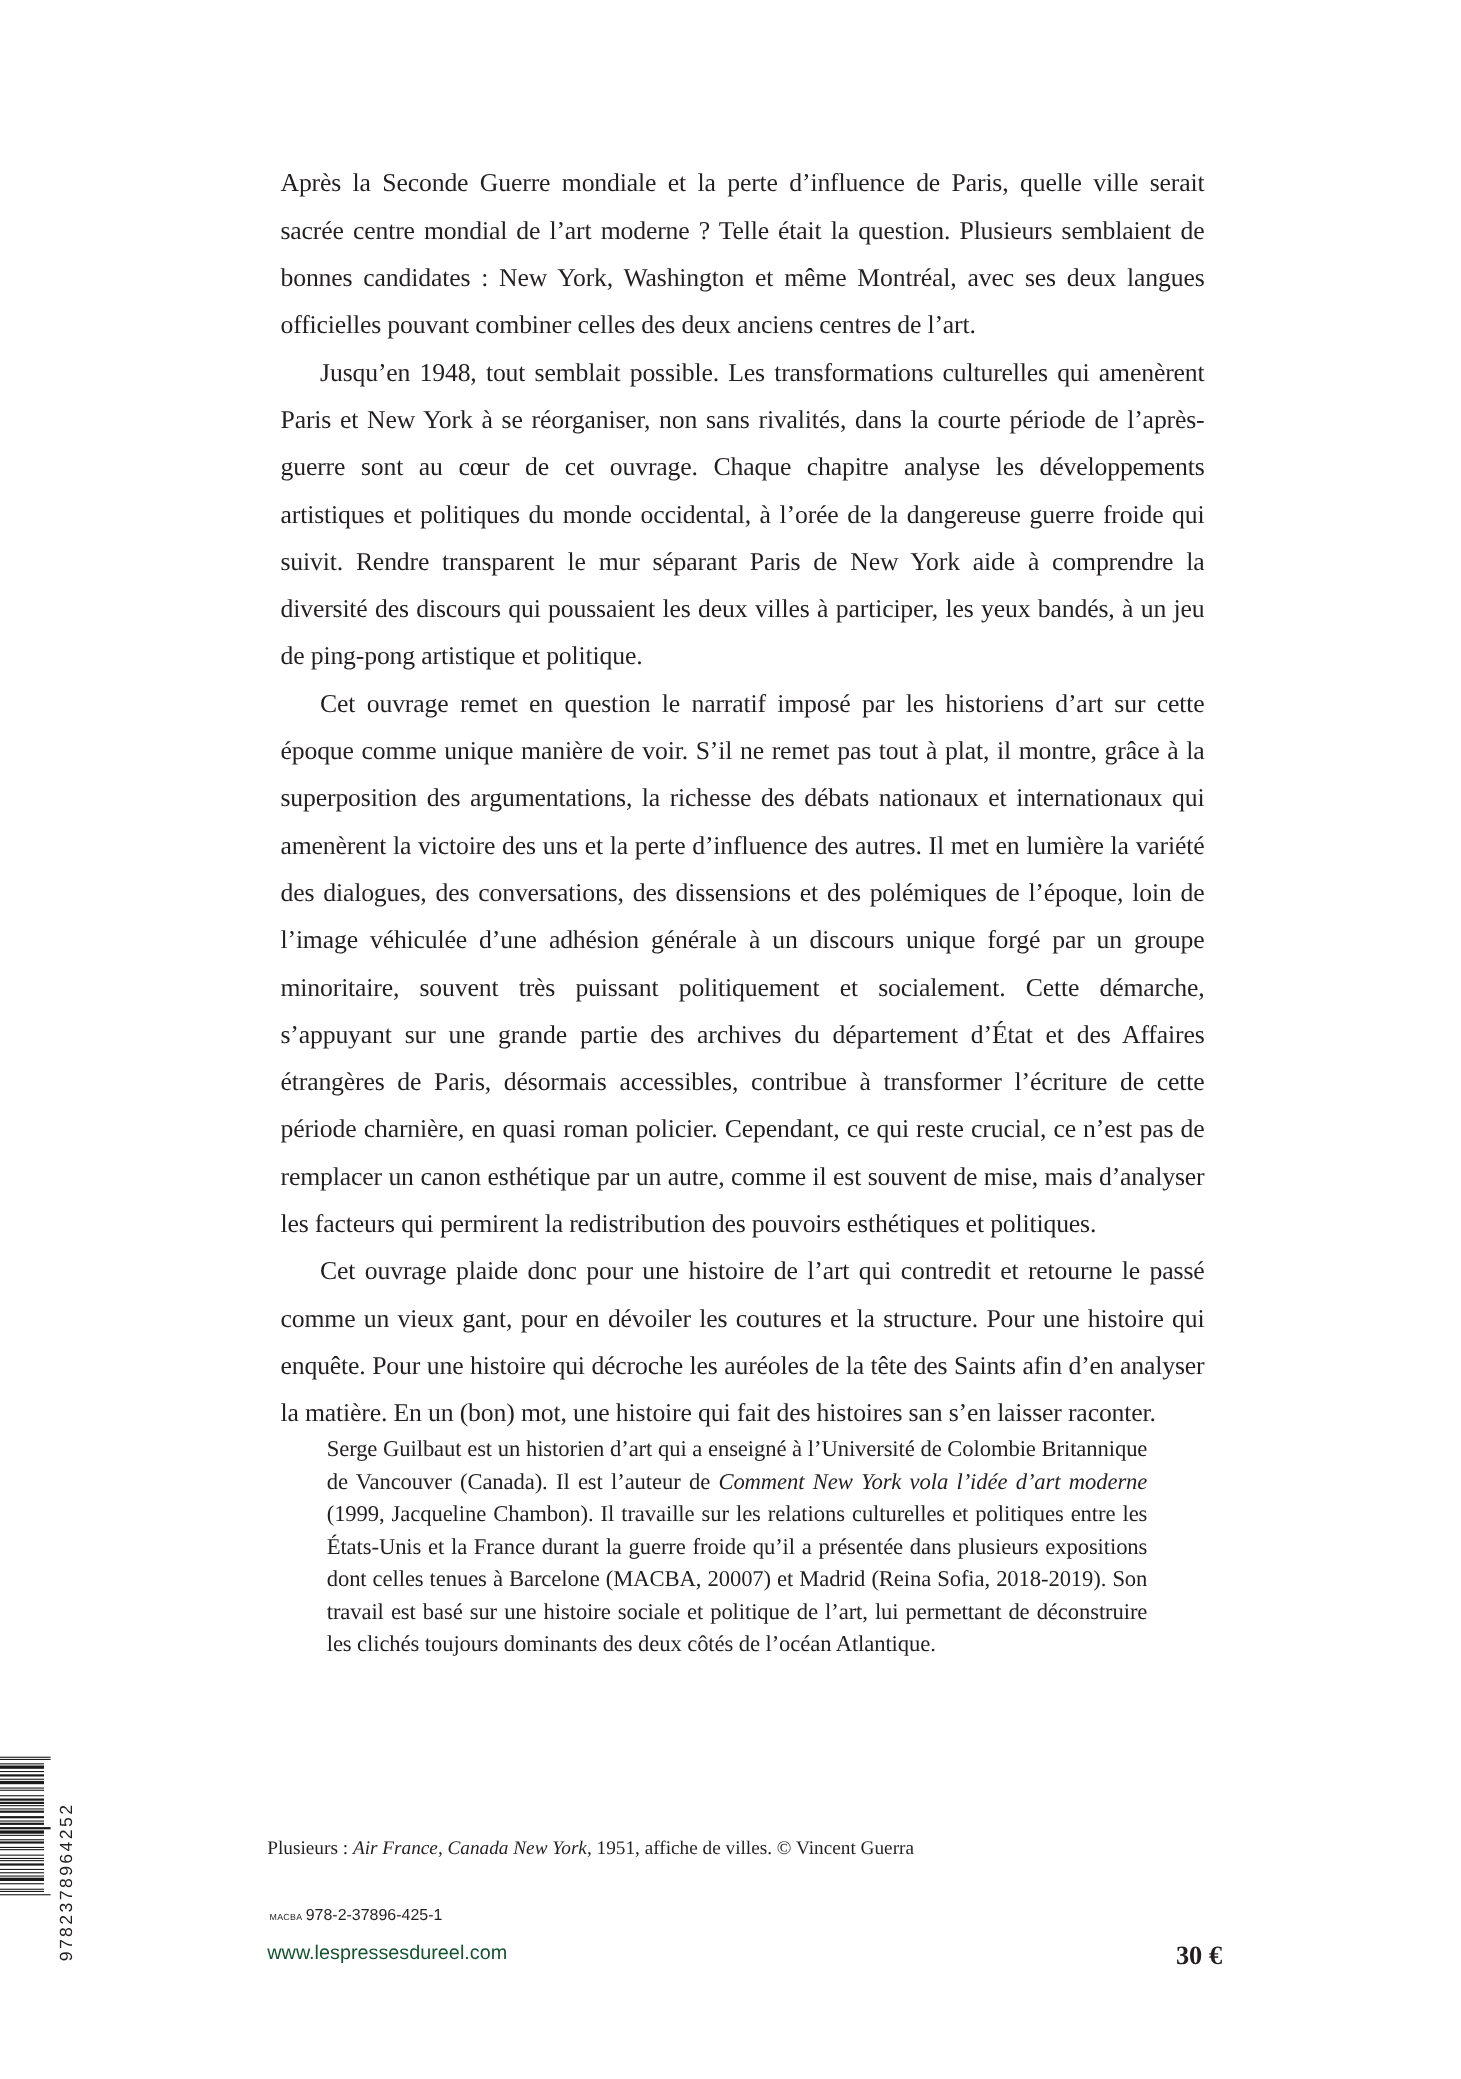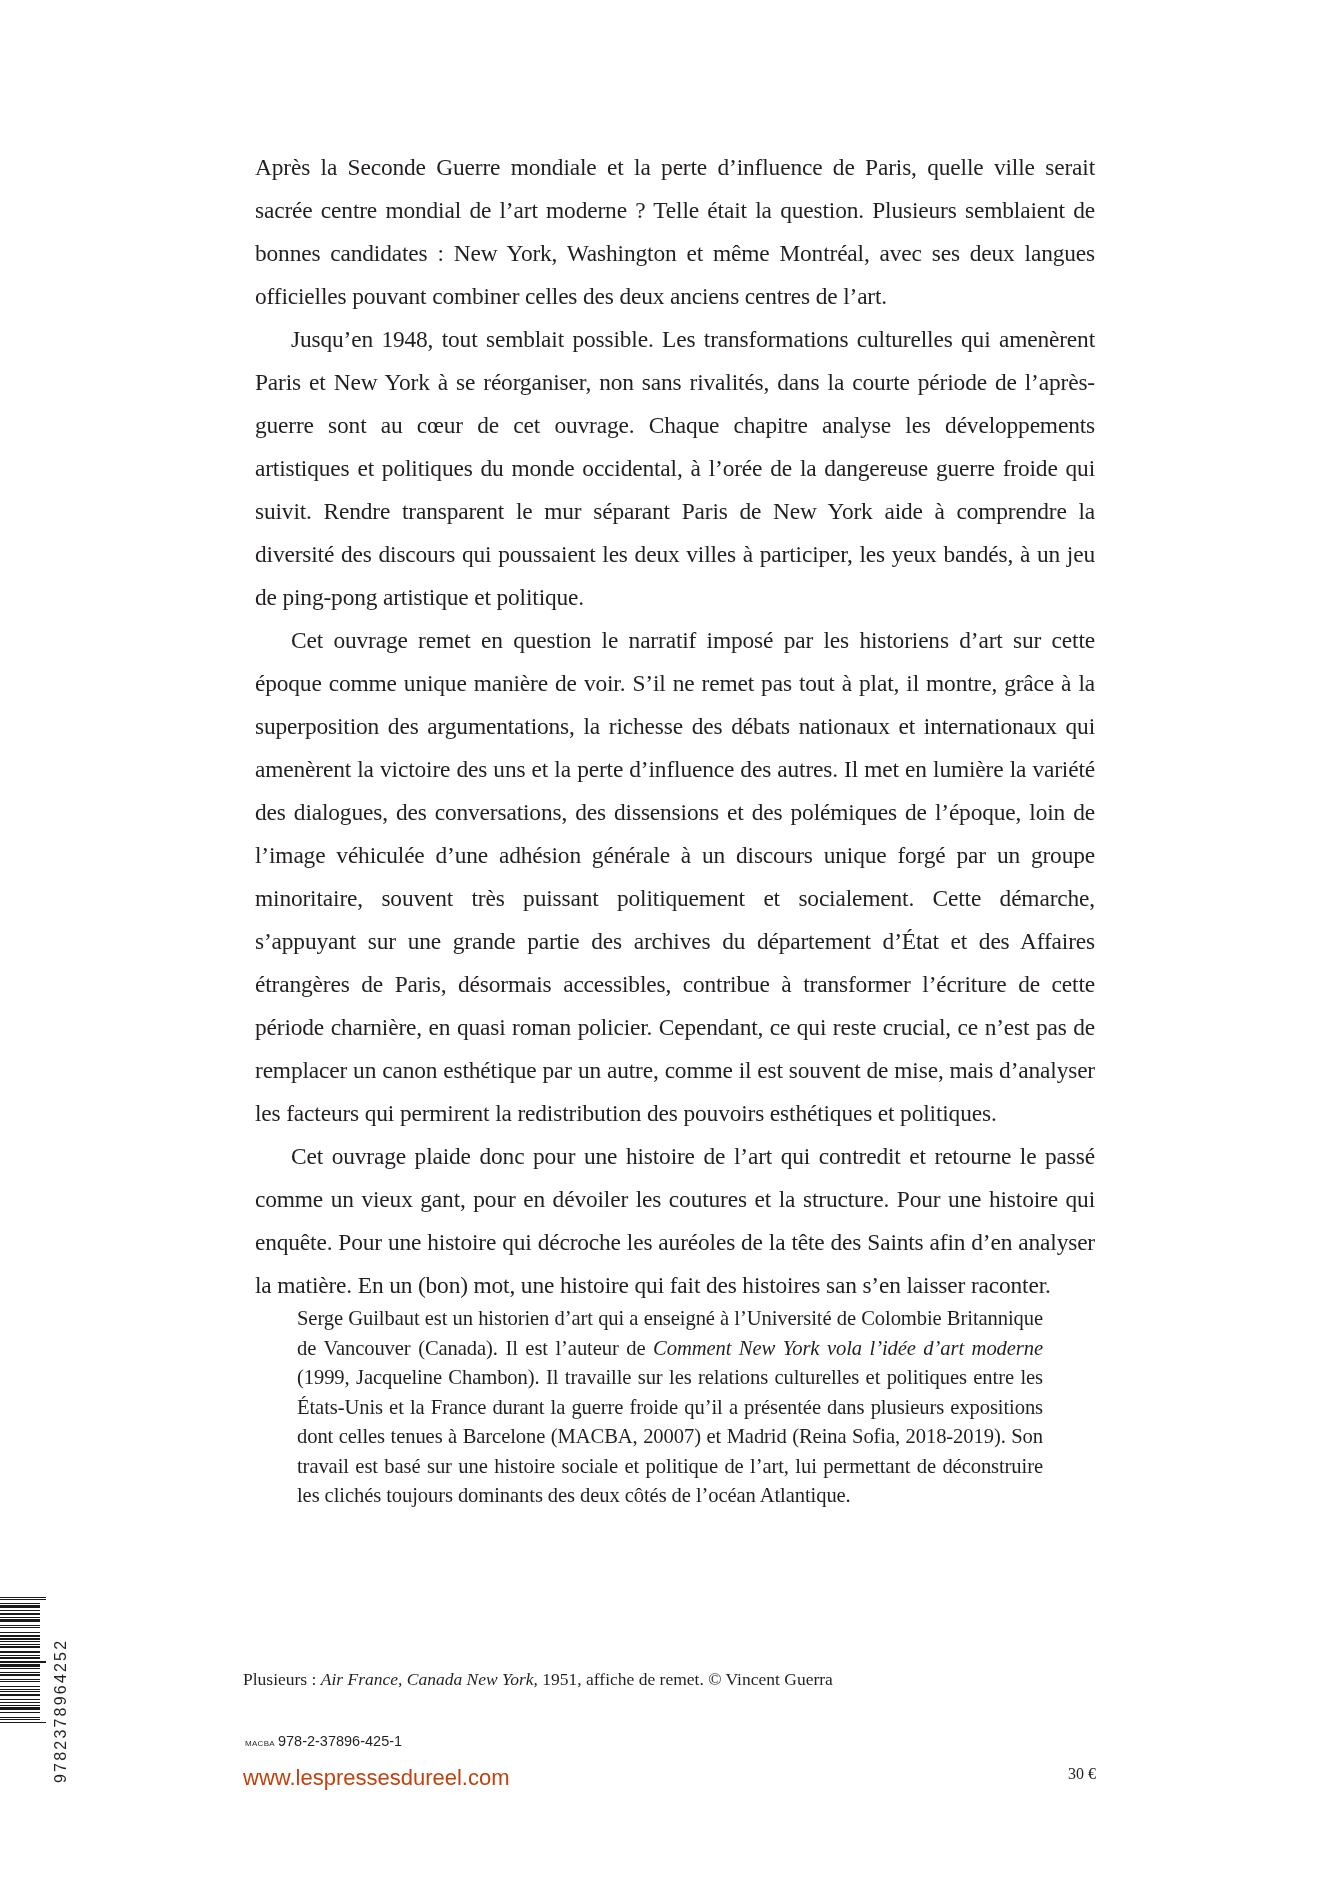--- a/index.html
+++ b/index.html
@@ -27,24 +27,24 @@
     position: absolute; left: 243px; top: 1669px; font-size: 17.5px; white-space: nowrap;
   }
   #cover-credit em { font-style: italic; }
 
   #isbn {
     position: absolute; left: 245px; top: 1733px; font-size: 14.5px; white-space: nowrap;
   }
   #isbn .isbn-label { font-size: 8px; letter-spacing: 0.3px; margin-right: 3px; }
 
   #website {
-    position: absolute; left: 243px; top: 1765px; font-size: 22px; color: #c2410c; white-space: nowrap;
+    position: absolute; left: 243px; top: 1765px; font-size: 18px; color: #14532d; white-space: nowrap;
   }
   #price {
-    position: absolute; right: 232px; top: 1765px; font-size: 16px; white-space: nowrap;
+    position: absolute; right: 217px; top: 1765px; font-size: 24px; white-space: nowrap; font-weight: bold;
   }
 
   #barcode {
     position: absolute; left: 0; top: 1597px; width: 62px; height: 185px;
   }
   #barcode-bars { position: absolute; left: 0; top: 0; width: 40px; height: 172px; }
   #barcode-bars div { position: absolute; left: 0; width: 40px; background: #1a1a1a; }
   #barcode-bars div.long { width: 46px; }
   #barcode-digits {
     position: absolute; left: 52px; top: 186px;
@@ -103,19 +103,19 @@
       <div style="top: 108.1px; height: 1.15px;"></div>
       <div style="top: 110.4px; height: 2.3px;"></div>
       <div style="top: 115px; height: 1.15px;"></div>
       <div style="top: 119.6px; height: 1.15px;"></div>
       <div style="top: 121.9px; height: 1.15px;"></div>
       <div class="long" style="top: 125.35px; height: 1.15px;"></div>
     </div>
   <div id="barcode-digits" class="sans">9782378964252</div>
 </div>
 
-<div id="cover-credit" class="serif"><span>Plusieurs : </span><em>Air France, Canada New York</em><span>, 1951, affiche de remet. © Vincent Guerra</span></div>
+<div id="cover-credit" class="serif"><span>Plusieurs : </span><em>Air France, Canada New York</em><span>, 1951, affiche de villes. © Vincent Guerra</span></div>
 
 <div id="isbn" class="sans"><span class="isbn-label">MACBA</span><span>978-2-37896-425-1</span></div>
 
 <div id="website" class="sans">www.lespressesdureel.com</div>
 
 <div id="price" class="serif">30 €</div>
 
 </body></html>

